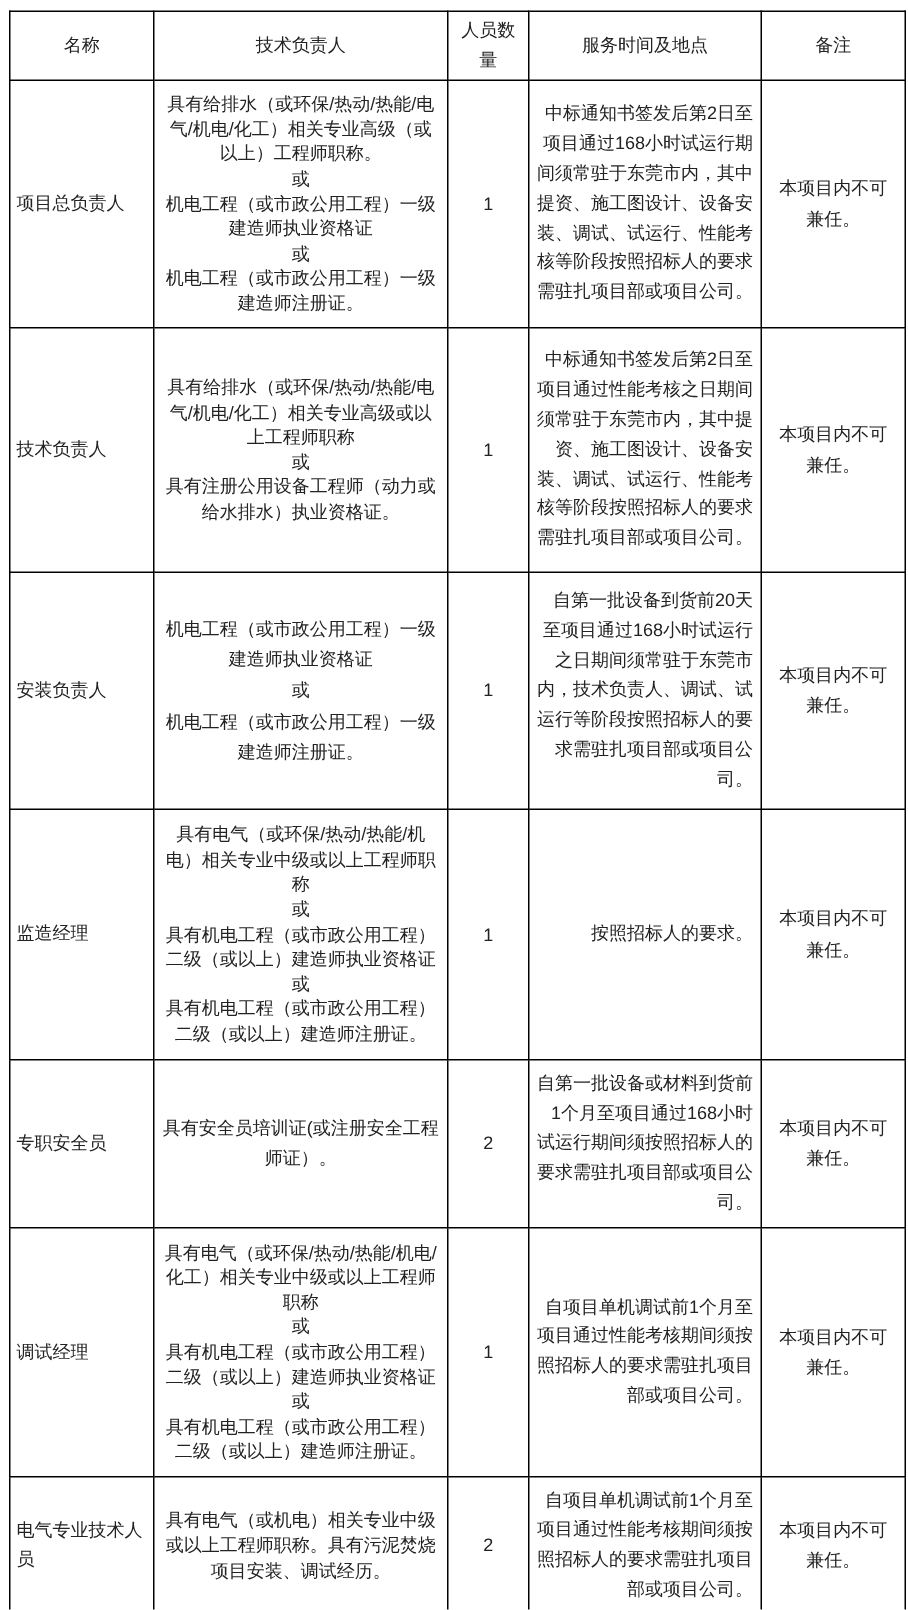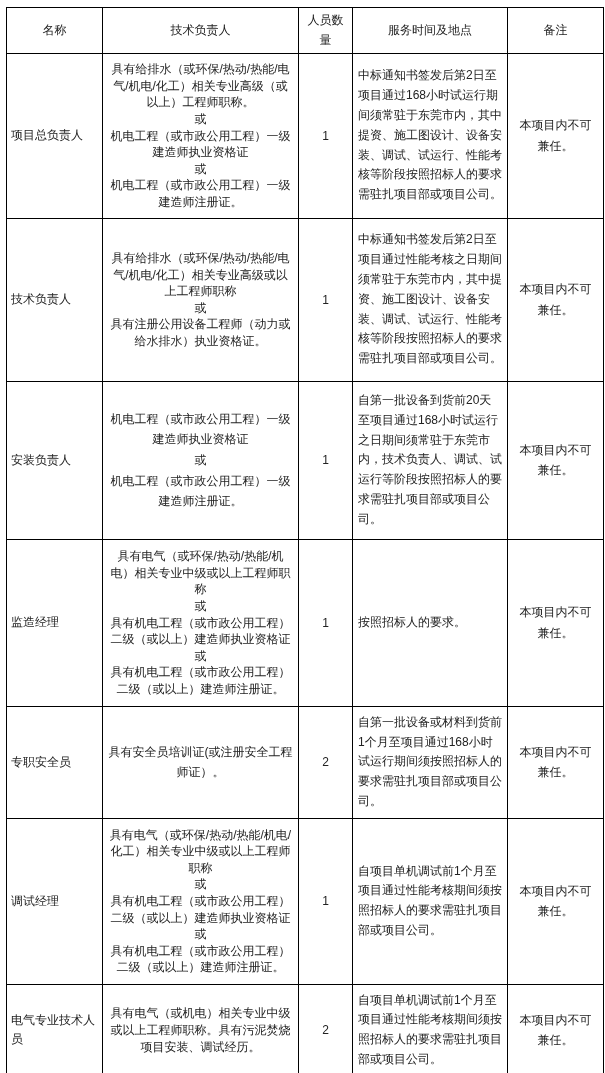--- a/index.html
+++ b/index.html
@@ -48,21 +48,21 @@
   }
   td.c-req {
     text-align: center;
     white-space: pre-line;
     line-height: 1.38;
   }
   td.c-count {
     text-align: center;
   }
   td.c-service {
-    text-align: left;
+    text-align: right;
     line-height: 1.65;
   }
   td.c-remark {
     text-align: center;
     line-height: 1.72;
     padding: 2px 8px;
   }
   
   tbody tr:nth-child(1) { height: 165px; }
   tbody tr:nth-child(2) { height: 163px; }

